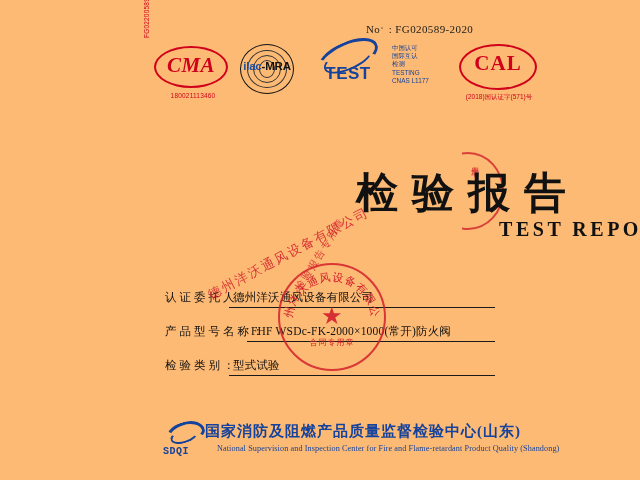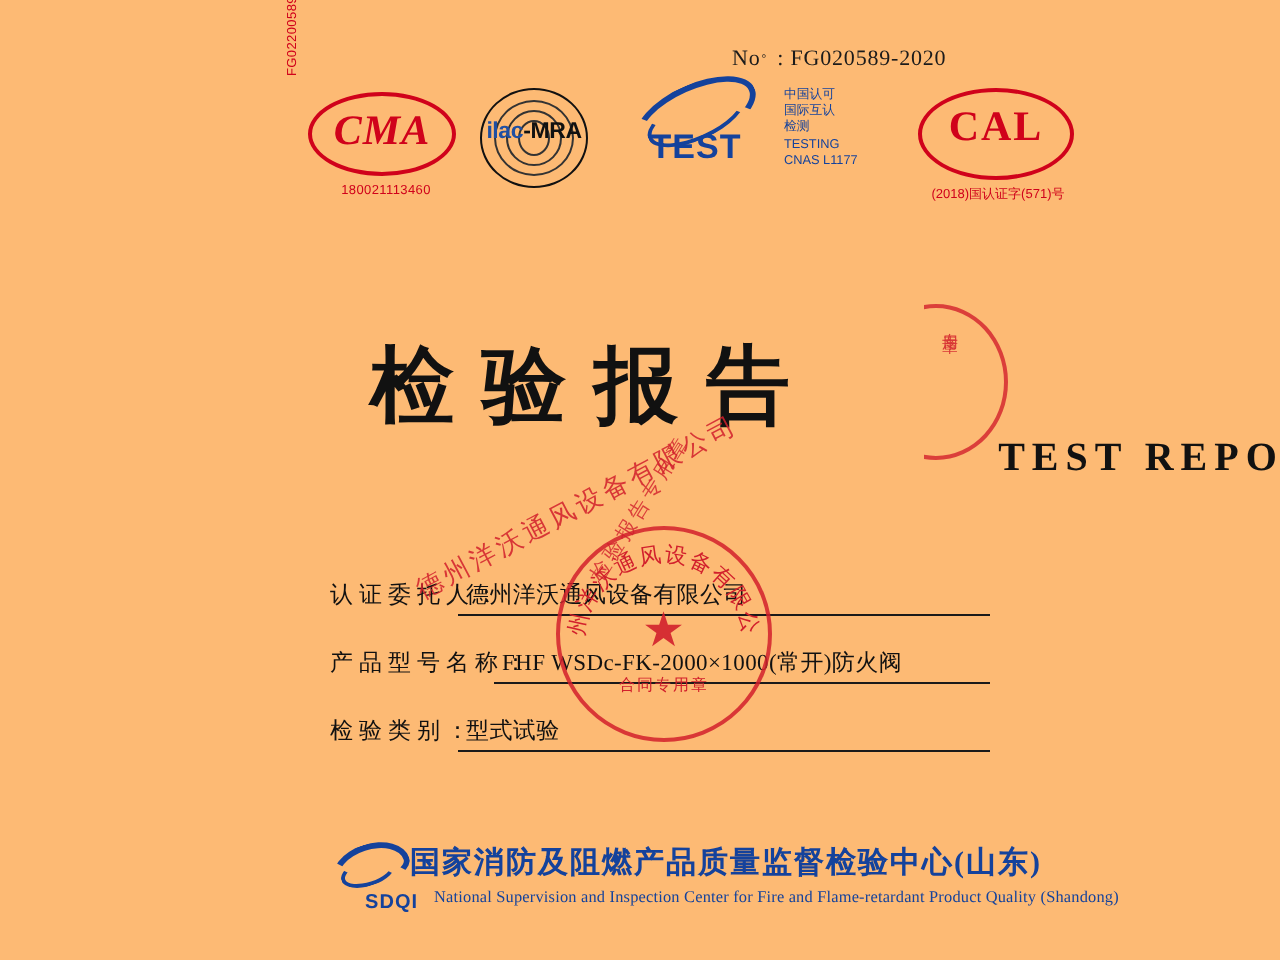--- a/index.html
+++ b/index.html
@@ -225,21 +225,21 @@
     color: #d0021b;
     font-family: "Liberation Sans", sans-serif;
   }
 
   
   .title-cn {
     position: absolute;
     left: 0;
     top: 165px;
     width: 580px;
-    text-align: center;
+    text-align: right;
     font-family: "Liberation Serif", serif;
     font-weight: bold;
     font-size: 42px;
     letter-spacing: 14px;
     text-indent: 14px;
     color: #111;
   }
   .title-en {
     position: absolute;
     left: 0;
@@ -439,22 +439,22 @@
     border-radius: 50%;
     border-top-color: transparent;
     border-right-color: transparent;
     transform: rotate(-18deg);
     box-sizing: border-box;
   }
   .sdqi-mark .abbr {
     position: absolute;
     left: 0; top: 26px;
     width: 46px;
-    text-align: right;
-    font-family: Liberation Sans, sans-serif;
+    text-align: left;
+    font-family: Liberation Mono, monospace;
     font-weight: bold;
     font-size: 10px;
     color: #14429c;
     letter-spacing: 0.5px;
   }
   .footer-cn {
     position: absolute;
     left: 42px;
     top: 4px;
     font-family: "Liberation Serif", serif;

